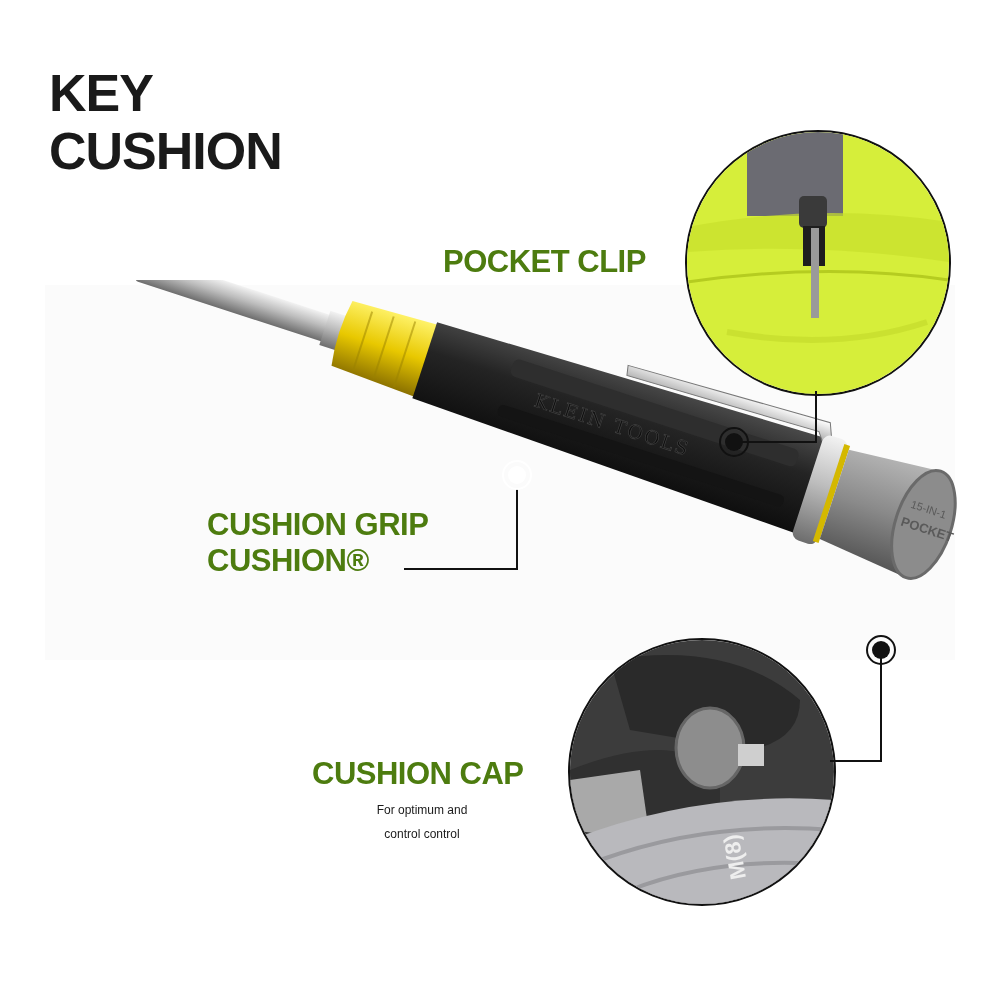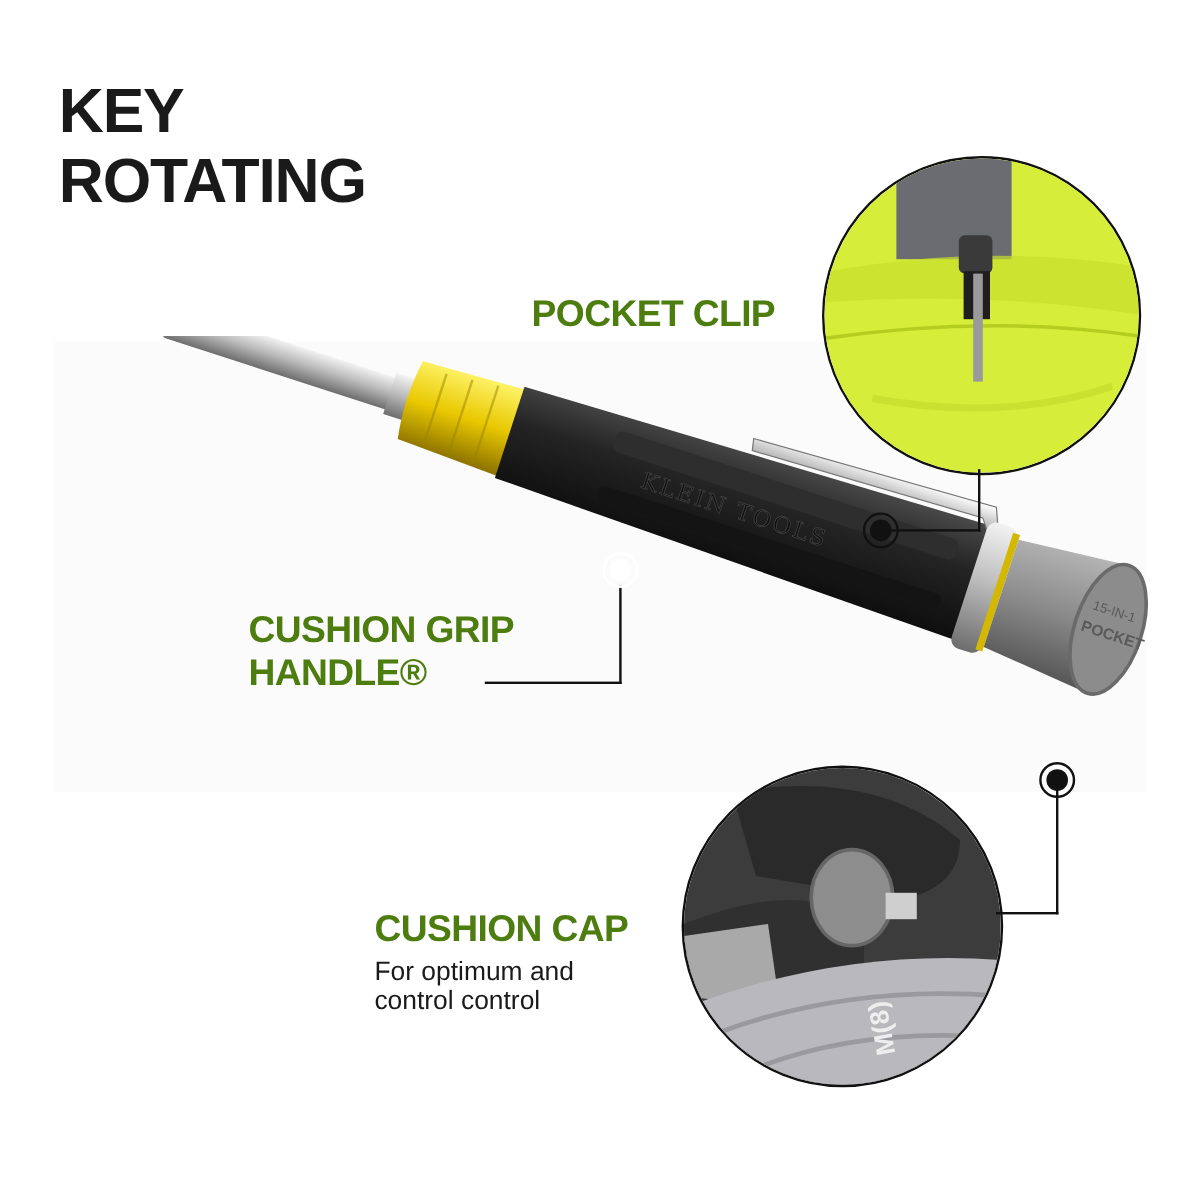--- a/index.html
+++ b/index.html
@@ -1,38 +1,38 @@
 <!DOCTYPE html>
 <html><head>
 <meta charset="utf-8">
 <style>
   html, body { margin:0; padding:0; }
   body { width:1000px; height:1000px; background:#ffffff; position:relative; overflow:hidden; font-family:"Liberation Sans", sans-serif; color:#1a1a1a; }
   .photo-band { position:absolute; left:45px; top:285px; width:910px; height:375px; background:#fbfbfb; }
   .title { position:absolute; left:33px; top:48px; font-weight:700; font-size:52px; line-height:58px; letter-spacing:-1px; color:#1a1a1a; margin:16px; }
   .label { position:absolute; font-weight:700; color:#4d7c0f; font-size:31px; line-height:36px; letter-spacing:-0.5px; }
-  .sub { position:absolute; font-size:22px; line-height:24px; color:#1a1a1a; }
+  .sub { position:absolute; font-size:12px; line-height:24px; color:#1a1a1a;text-align:center; }
   .lbl-pocket { left:443px; top:244px; }
   .lbl-grip { left:184px; top:507px;margin-left:23px; }
   .lbl-cap { left:312px; top:756px; }
   .sub-cap { left:312px; top:798px; width:220px; }
   .line { position:absolute; background:#111; }
   .dot { position:absolute; width:18px; height:18px; border-radius:50%; }
   .ring { position:absolute; width:30px; height:30px; border-radius:50%; border:2px solid; box-sizing:border-box; }
   .circle { position:absolute; border-radius:50%; border:2px solid #111; overflow:hidden; }
   svg { display:block; }
 </style>
 </head>
 <body>
 
 <div class="photo-band"></div>
 
 <h1 class="title">
   <span>KEY</span><br>
-  <span>ROTATING</span>
+  <span>CUSHION</span>
 </h1>
 
 <div style="position:absolute;left:40px;top:280px;width:930px;height:380px;">
   <svg width="930" height="380" viewBox="0 0 930 380">
     <defs>
       <linearGradient id="shaft" x1="0" y1="0" x2="0" y2="1">
         <stop offset="0" stop-color="#f2f2f2"></stop>
           <stop offset="0.45" stop-color="#bdbdbd"></stop>
           <stop offset="1" stop-color="#6d6d6d"></stop>
       </linearGradient>
@@ -111,21 +111,21 @@
     <ellipse cx="140" cy="108" rx="34" ry="40" fill="#8d8d8d" stroke="#666" stroke-width="3"></ellipse>
     <rect x="168" y="104" width="26" height="22" fill="#cfcfcf"></rect>
     <text x="176" y="238" transform="rotate(-100 176 238)" fill="#eee" font-family="Liberation Sans, sans-serif" font-weight="700" font-size="22">M(8)</text>
   </svg>
 </div>
 
 <div class="label lbl-pocket">POCKET CLIP</div>
 
 <div class="label lbl-grip">
   <span>CUSHION GRIP</span><br>
-  <span>HANDLE®</span>
+  <span>CUSHION®</span>
 </div>
 
 <div class="label lbl-cap">CUSHION CAP</div>
 <div class="sub sub-cap">
   <span>For optimum and</span><br>
   <span>control control</span>
 </div>
 
 <div class="line" style="left:815px;top:391px;width:2px;height:52px;"></div>
 <div class="line" style="left:734px;top:441px;width:83px;height:2px;"></div>

